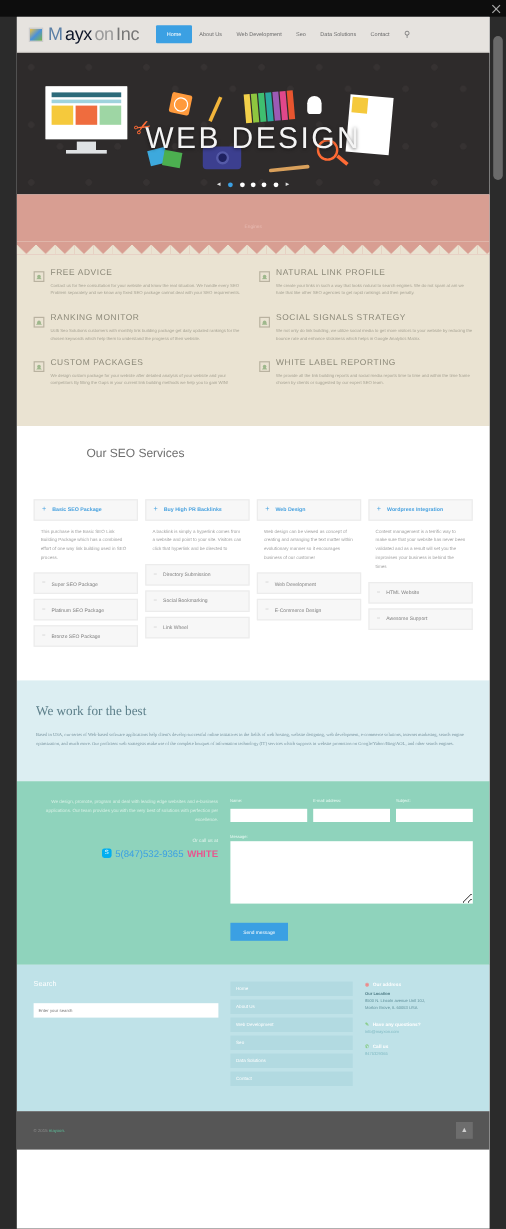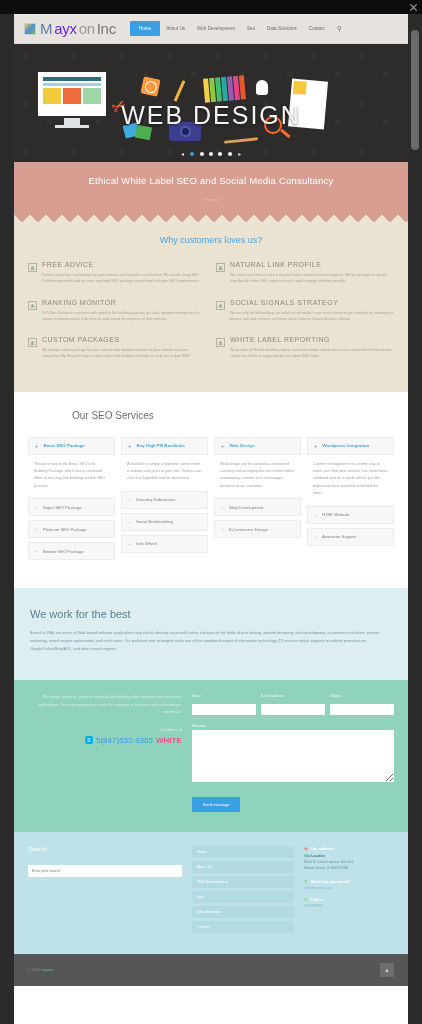--- a/index.html
+++ b/index.html
@@ -28,21 +28,21 @@
   
   .site-header {
     height:30px; background:#e6e3df; display:flex; align-items:center;
     padding:0 10px; border-bottom:1px solid #d8d4cf;
   }
   .logo { display:flex; align-items:center; gap:2px; font-size:15px; letter-spacing:-0.3px; }
   .logo-mark {
     width:12px;height:12px;background:linear-gradient(135deg,#f5c542 0%,#4a90d9 50%,#7ab648 100%);
     border:1px solid #ccc; margin-right:2px; flex:none;
   }
-  .logo .l1{color:#5b7fa6;} .logo .l2{color:#6d28d9;} .logo .l3{color:#9b9b9b;} .logo .l4{color:#777;}
+  .logo .l1{color:#5b7fa6;} .logo .l2{color:#0f172a;} .logo .l3{color:#9b9b9b;} .logo .l4{color:#777;}
   .nav { display:flex; align-items:center; gap:0; margin-left:14px; }
   .nav-item { font-size:4.6px; color:#6d6d6d; padding:4px 6px; white-space:nowrap; }
   .nav-item.active { background:#3ba0e3; color:#fff; font-size:4.6px; padding:5px 9px; border-radius:1px; }
   .nav-search { margin-left:6px; font-size:7px; color:#777; }
 
   
   .hero { position:relative; height:118px; background:#2e2b2b; overflow:hidden; }
   .hero-pattern{
     position:absolute; inset:0; opacity:.28;
     background-image:
@@ -107,34 +107,34 @@
     width:9px;height:9px;border:1px solid #b9b2a0;flex:none;margin-top:2px;
     position:relative;background:#eae3d2;
   }
   .broken-img:before{ content:"";position:absolute;left:1.5px;top:2px;width:3px;height:3px;background:#9fb88d;border-radius:50%; }
   .broken-img:after{ content:"";position:absolute;left:1px;bottom:1px;width:5px;height:3px;background:#9fb88d;clip-path:polygon(0 100%,50% 0,100% 100%); }
   .feat h4{ font-size:7px; color:#8b8878; font-weight:400; letter-spacing:.5px; margin-bottom:4px; }
   .feat p{ font-size:3.6px; color:#a8a495; line-height:1.75; }
 
   
   .services{ background:#fff; padding:18px 14px 24px; }
-  .services h3{ font-size:10px; color:#6e6e6e; font-weight:400; margin-bottom:16px; padding-left:44px; }
+  .services h3{ font-size:10px; color:#6e6e6e; font-weight:400; margin-bottom:32px; padding-left:44px; }
   .svc-grid{ display:flex; gap:6px; }
   .svc-col{ flex:1; }
   .svc-head{ background:#f7f7f7; border:1px solid #ececec; padding:5px 6px; display:flex; align-items:center; gap:5px; }
   .svc-head .plus{ color:#4aa3e0; font-size:6px; }
   .svc-head .t{ color:#4aa3e0; font-size:4.4px; font-weight:bold; }
   .svc-body{ padding:6px 6px 8px; }
   .svc-body p{ font-size:3.8px; color:#a2a2a2; line-height:1.95; }
   .svc-item{ background:#f7f7f7; border:1px solid #ececec; padding:5px 6px; display:flex; align-items:center; gap:5px; margin-bottom:4px; }
   .svc-item .minus{ color:#b5b5b5; font-size:5px; }
   .svc-item .t{ color:#7e7e7e; font-size:4.2px; }
 
   
-  .about{ background:#dceef2; padding:20px 16px 26px; }
+  .about{ background:#dceef2; padding:20px 16px 26px;font-family:Liberation Serif, serif; }
   .about h3{ font-size:11px; color:#5c7f8a; font-weight:400; margin-bottom:10px; }
   .about p{ font-size:3.8px; color:#7a95a0; line-height:2.1; }
 
   
   .pricing{ background:#8fd3bc; display:flex; padding:14px 14px 20px; gap:10px; }
   .pricing .left{ width:42%; text-align:right; }
   .pricing h3{ color:#fff; font-size:11px; font-weight:400; margin-bottom:8px; }
   .pricing p{ color:#d7f0e5; font-size:3.8px; line-height:2; }
   .pricing .callus{ color:#e4f5ee; font-size:4px; margin-top:10px; }
   .pricing .phone{ margin-top:4px; font-size:8px; color:#3ba0e3; display:flex; justify-content:flex-end; align-items:center; gap:3px;}
@@ -257,27 +257,25 @@
         <span class="on"></span>
         <span></span>
         <span></span>
         <span></span>
         <span></span>
         <span style="background:none;color:#ddd;width:auto;height:auto">►</span>
       </div>
     </div>
 
     <div class="tagline">
-      <h2>Ethical White Label SEO and Social Media Consultancy</h2>
       <div class="sub">Engines</div>
     </div>
     <div class="zigzag"></div>
 
     <div class="features">
-      <h3 class="section-q">Why customers loves us?</h3>
       <div class="feat-grid">
         <div class="feat-col">
           <div class="feat">
             <span class="broken-img"></span>
             <div>
                 <h4>FREE ADVICE</h4>
             <p>Contact us for free consultation for your website and know the real situation. We handle every SEO Problem separately and we know any fixed SEO package cannot deal with your SEO requirements.</p>
               </div>
           </div>
           <div class="feat">

